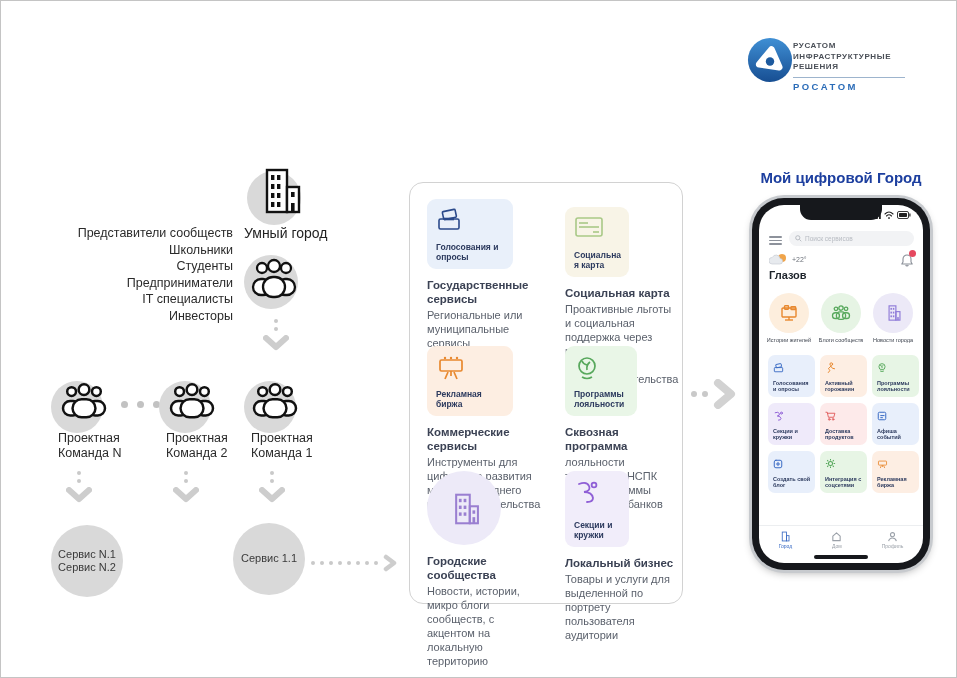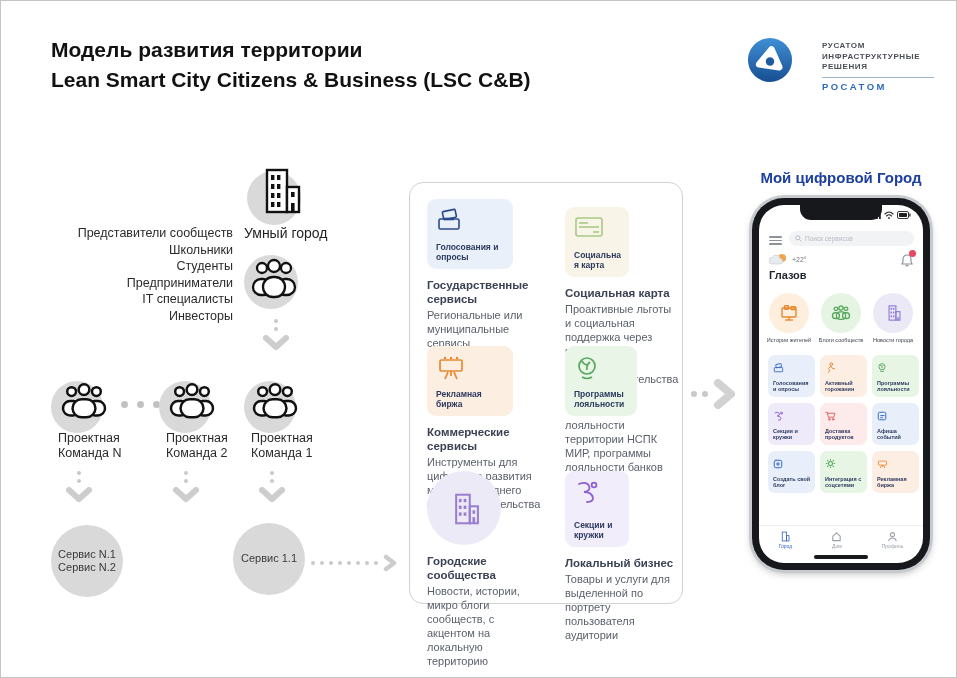--- a/index.html
+++ b/index.html
@@ -1,20 +1,20 @@
 <!DOCTYPE html>
 <html><head>
 <meta charset="utf-8">
 <style>
   html,body{margin:0;padding:0;background:#fff;}
   .slide{position:relative;width:955px;height:676px;background:#fff;border:1px solid #c4c4c4;
          font-family:"Liberation Sans",sans-serif;overflow:hidden;box-shadow:0 2px 3px rgba(0,0,0,.25);}
   
   .title{position:absolute;left:50px;top:34px;font-size:21px;font-weight:bold;color:#111;line-height:30px;}
-  .logo{position:absolute;left:746px;top:36px;display:flex;gap:29px;align-items:flex-start;}
+  .logo{position:absolute;left:746px;top:36px;display:flex;gap:0;align-items:flex-start;}
   .logo-text{font-size:8px;letter-spacing:.6px;color:#4a4f57;font-weight:bold;line-height:10.5px;padding-top:4px;}
   .logo-div{width:112px;height:1px;background:#9db4cd;margin:4px 0;}
   .logo-brand{color:#2b6cb8;font-size:9.5px;letter-spacing:2.5px;font-weight:bold;}
   
   .gcirc{position:absolute;border-radius:50%;background:#d9d9d9;}
   .blk-label{position:absolute;font-size:14px;color:#222;}
   .stake{position:absolute;left:40px;top:224px;width:192px;text-align:right;font-size:12.5px;line-height:16.5px;color:#2a2a2a;}
   .team-label{position:absolute;font-size:12.5px;line-height:15px;color:#2a2a2a;}
   .svc{position:absolute;border-radius:50%;background:#d9d9d9;display:flex;flex-direction:column;
        align-items:center;justify-content:center;font-size:11px;line-height:13.5px;color:#3a3a3a;}
@@ -60,24 +60,20 @@
   .nav{position:absolute;left:0;right:0;bottom:14px;display:flex;justify-content:space-around;border-top:1px solid #eceef0;padding-top:5px;}
   .nav-item{display:flex;flex-direction:column;align-items:center;gap:1px;font-size:5px;color:#9aa0a8;}
   .nav-item.active{color:#3a6bc4;}
   .homebar{position:absolute;left:50%;bottom:4px;transform:translateX(-50%);width:54px;height:4px;border-radius:2px;background:#16181c;}
 </style>
 </head>
 <body>
 
 <div class="slide">
 
-  <div class="title">
-    <div>Модель развития территории</div>
-    <div>Lean Smart City Citizens &amp; Business (LSC C&amp;B)</div>
-  </div>
 
   <div class="logo">
     <svg width="46" height="46" viewBox="0 0 48 48">
       <defs>
           <linearGradient id="lg" x1="0" y1="0" x2="0" y2="1">
         <stop offset="0" stop-color="#3f8fd4"></stop>
             <stop offset="1" stop-color="#174e92"></stop>
           </linearGradient>
         </defs>
       <circle cx="24" cy="24" r="23" fill="url(#lg)"></circle>
@@ -298,20 +294,21 @@
         <svg width="26" height="26" viewBox="0 0 26 26">
           <g fill="none" stroke="#57a85c" stroke-width="1.7">
             <circle cx="13" cy="11" r="8"></circle>
             <path d="M13 15 q-1-5 3-8"></path>
               <path d="M13 10 q-4-1-5-4"></path>
             <path d="M8 22 q5 3 10 0"></path>
           </g>
         </svg>
         <div class="tile-label">Программы лояльности</div>
       </div>
+      <div class="card-title">Сквозная программа</div>
       <div class="card-body">лояльности территории НСПК МИР, программы лояльности банков</div>
     </div>
 
     <div class="card" style="left:17px;top:288px;">
       <div class="tile t-lav" style="width:74px;height:74px;align-items:center;justify-content:center;">
         <svg width="34" height="36" viewBox="0 0 50 52">
           <g fill="none" stroke="#9a7fd1" stroke-width="3">
             <rect x="12" y="5" width="20" height="42"></rect>
             <rect x="32" y="22" width="12" height="25"></rect>
           </g>

